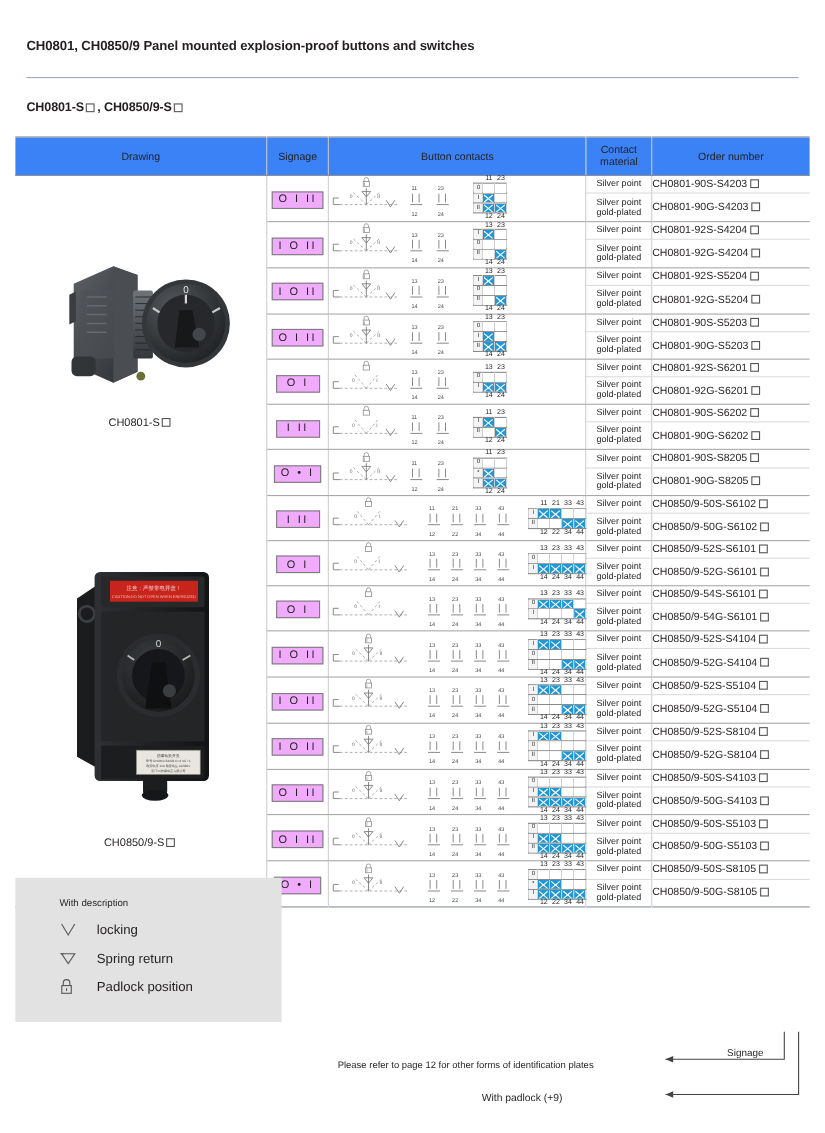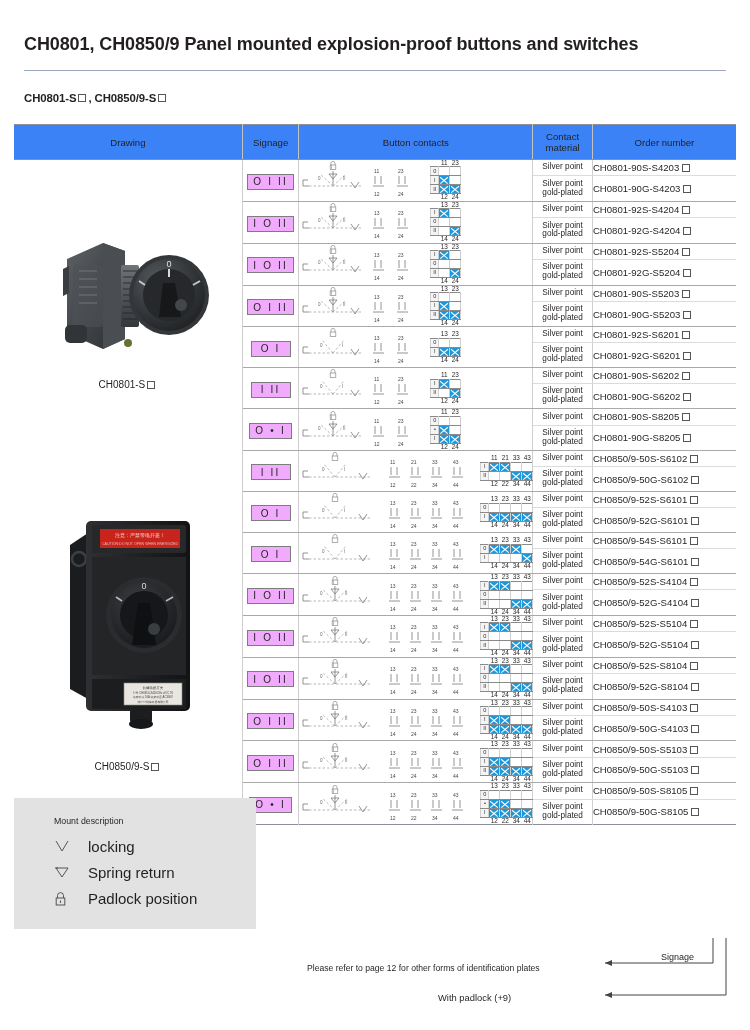--- a/index.html
+++ b/index.html
@@ -9,21 +9,21 @@
     background:#ffffff;
     font-family:"Liberation Sans", sans-serif;
     color:#231f20;
     position:relative;
     overflow:hidden;
   }
 
   
   #page-title {
     position:absolute; left:24px; top:34px;
-    font-size:18px; font-weight:bold; letter-spacing:-0.1px;
+    font-size:12px; font-weight:bold; letter-spacing:-0.1px;
     white-space:nowrap;
   }
   #title-rule {
     position:absolute; left:24px; top:70px; width:702px; height:1.4px;
     background:#9aa8bd;
   }
   #subtitle {
     position:absolute; left:24px; top:92px;
     font-size:11.4px; font-weight:bold; letter-spacing:-0.1px;
     white-space:nowrap; display:flex; align-items:center; gap:0px;
@@ -136,21 +136,21 @@
   
   #markbox {
     position:absolute; left:14px; top:798px;
     width:242px; height:131px;
     background:#e2e2e2;
     font-size:8.6px;
   }
   #markbox .mtitle { position:absolute; left:40px; top:18px; font-size:8.8px; }
   .mrow { position:absolute; left:40px; display:flex; align-items:center; gap:0; }
   .mrow .mi { width:34px; display:flex; justify-content:flex-start; }
-  .mrow .mt { font-size:15px; }
+  .mrow .mt { font-size:12px; }
 
   
   #note1 {
     position:absolute; left:307px; top:963px;
     font-size:8.6px; white-space:nowrap;
   }
   #note2 {
     position:absolute; left:438px; top:992px;
     font-size:9.4px; white-space:nowrap;
   }
@@ -1529,21 +1529,21 @@
         <td class="ordcell">CH0850/9-50S-S8105<span class="sqbox ob"></span></td>
       </tr>
       <tr class="sub-b">
         <td class="matcell ">Silver point<br>gold-plated</td>
         <td class="ordcell ">CH0850/9-50G-S8105<span class="sqbox ob"></span></td>
       </tr>
     </tbody>
 </table>
 
 <div id="markbox">
-  <div class="mtitle">Mount description</div>
+  <div class="mtitle">With description</div>
 
   <div class="mrow" style="top:40px">
     <span class="mi">
       <svg width="16" height="13" viewBox="0 0 16 13">
           <path d="M2 1 L8 11 L14 1" fill="none" stroke="#555" stroke-width="1"></path>
         </svg>
     </span>
     <span class="mt">locking</span>
   </div>
 

